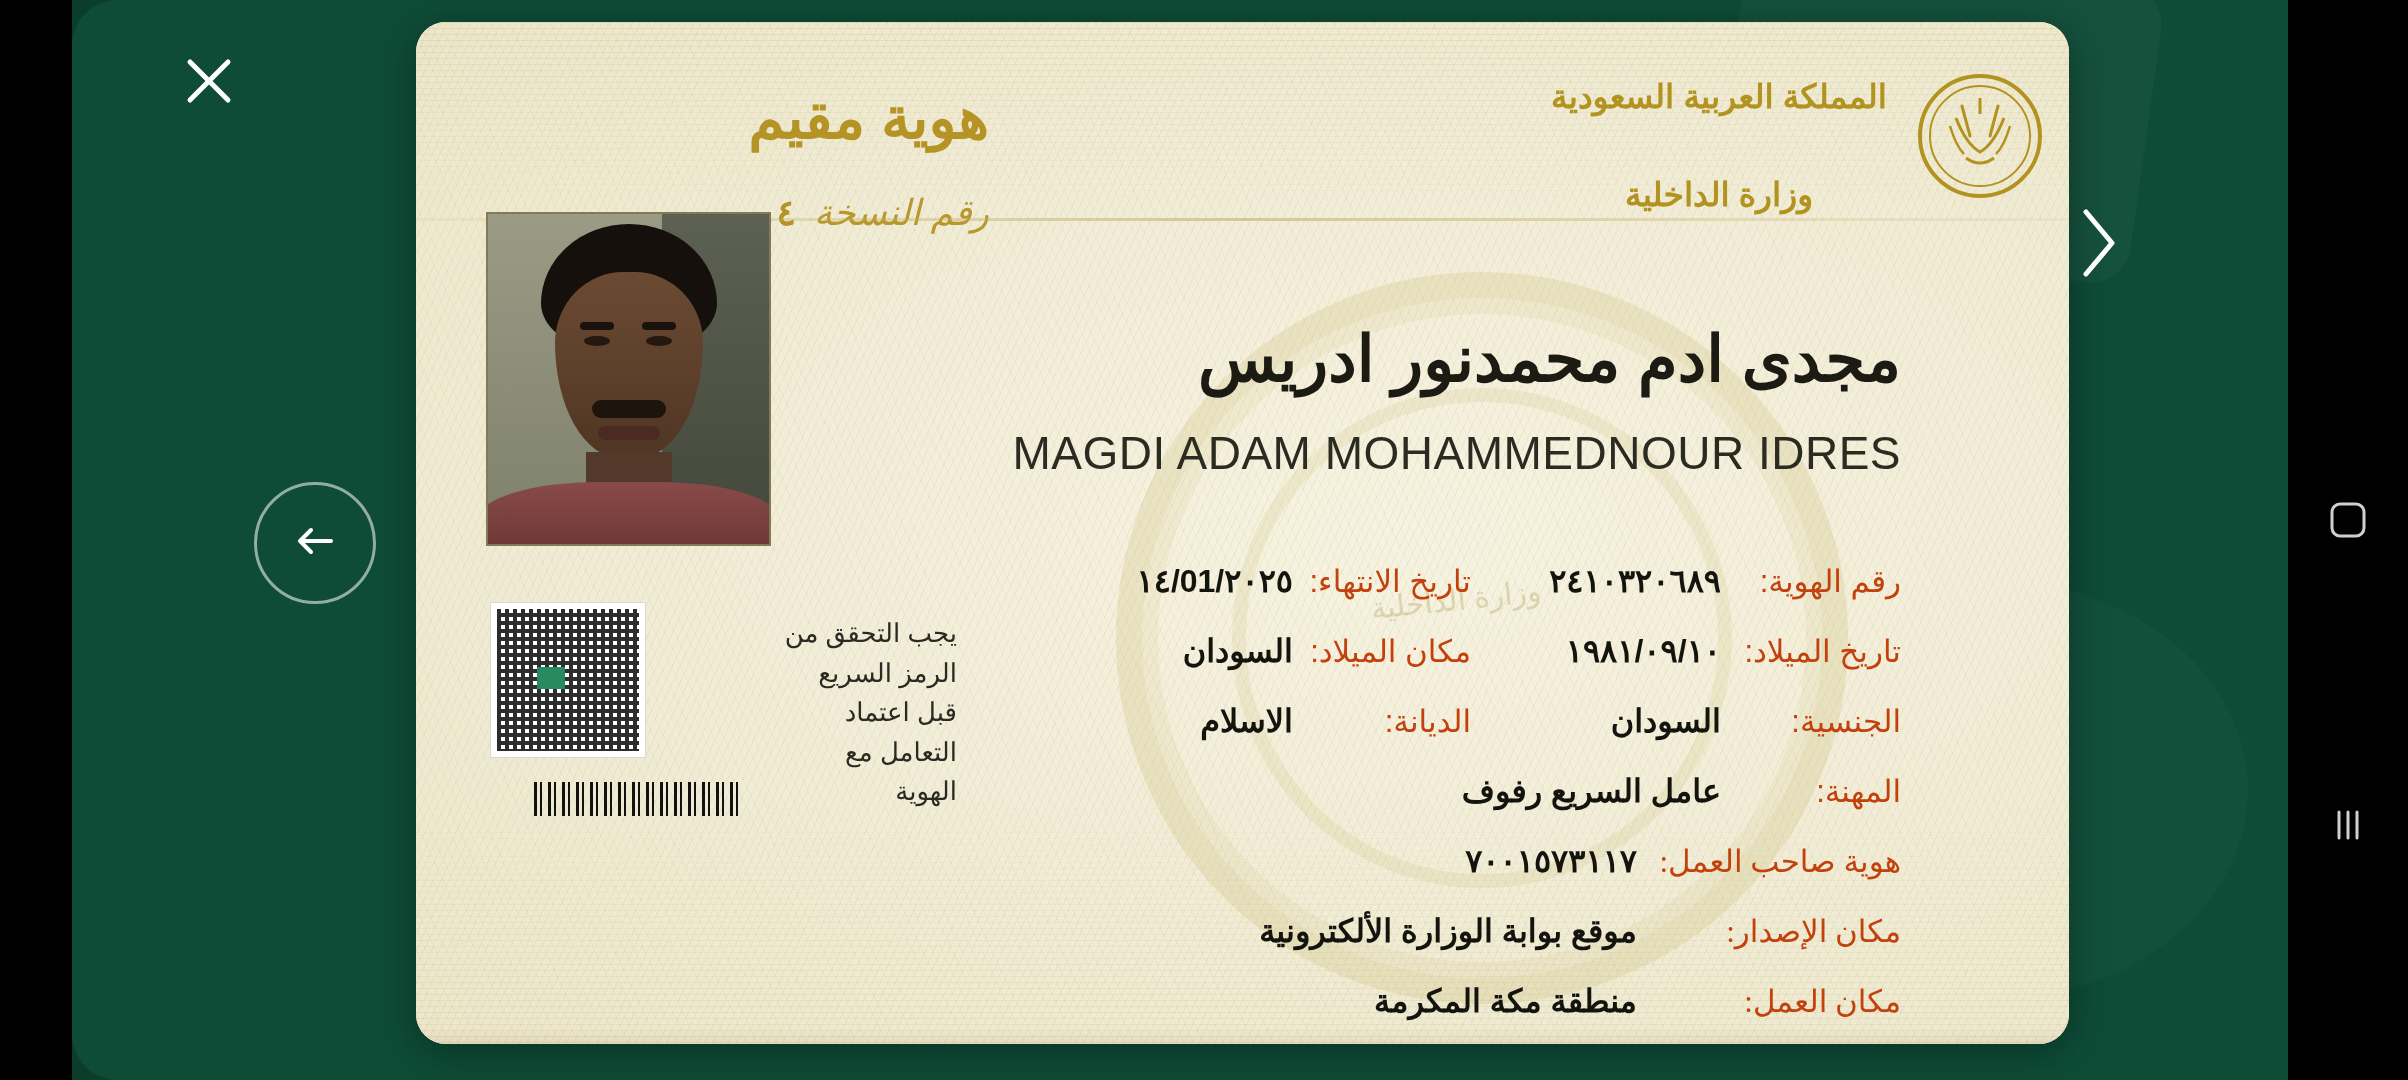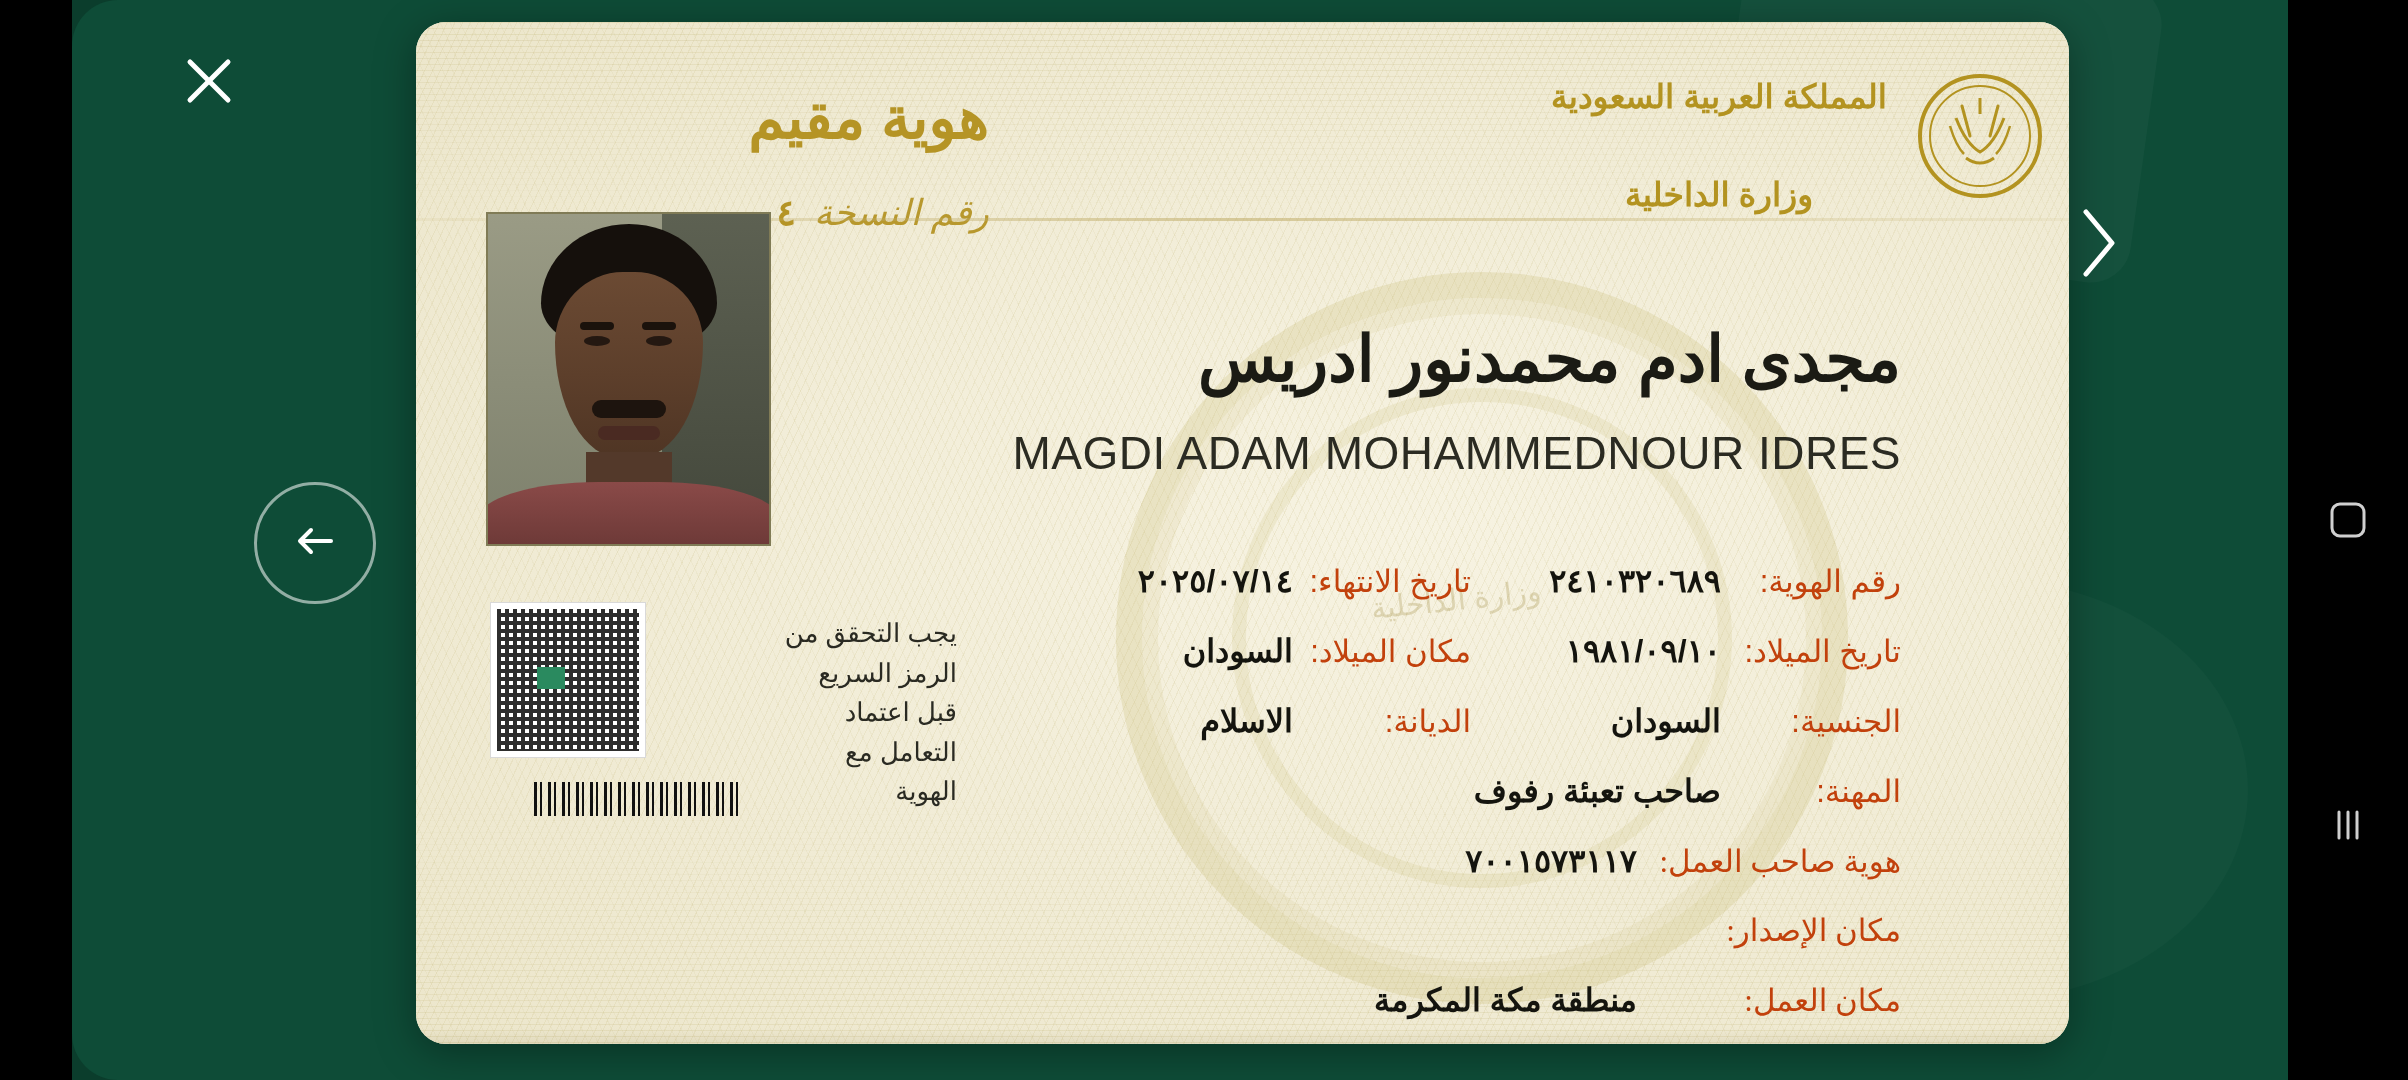--- a/index.html
+++ b/index.html
@@ -561,21 +561,21 @@
 
       <div class="fields">
 
         <div class="frow">
           <div class="fcell right">
             <span class="flabel">رقم الهوية:</span>
             <span class="fvalue">٢٤١٠٣٢٠٦٨٩</span>
           </div>
           <div class="fcell left">
             <span class="flabel">تاريخ الانتهاء:</span>
-            <span class="fvalue">٢٠٢٥/٠٧/١٤</span>
+            <span class="fvalue">٢٠٢٥/01/١٤</span>
           </div>
         </div>
 
         <div class="frow">
           <div class="fcell right">
             <span class="flabel">تاريخ الميلاد:</span>
             <span class="fvalue">١٩٨١/٠٩/١٠</span>
           </div>
           <div class="fcell left">
             <span class="flabel">مكان الميلاد:</span>
@@ -590,34 +590,35 @@
           </div>
           <div class="fcell left">
             <span class="flabel">الديانة:</span>
             <span class="fvalue">الاسلام</span>
           </div>
         </div>
 
         <div class="frow">
           <div class="fcell right">
             <span class="flabel">المهنة:</span>
-            <span class="fvalue">صاحب تعبئة رفوف</span>
+            <span class="fvalue">عامل السريع رفوف</span>
           </div>
         </div>
 
         <div class="frow">
           <div class="fcell wide">
             <span class="flabel">هوية صاحب العمل:</span>
             <span class="fvalue">٧٠٠١٥٧٣١١٧</span>
           </div>
         </div>
 
         <div class="frow">
           <div class="fcell wide">
             <span class="flabel">مكان الإصدار:</span>
+            <span class="fvalue">موقع بوابة الوزارة الألكترونية</span>
           </div>
         </div>
 
         <div class="frow">
           <div class="fcell wide">
             <span class="flabel">مكان العمل:</span>
             <span class="fvalue">منطقة مكة المكرمة</span>
           </div>
         </div>
 

